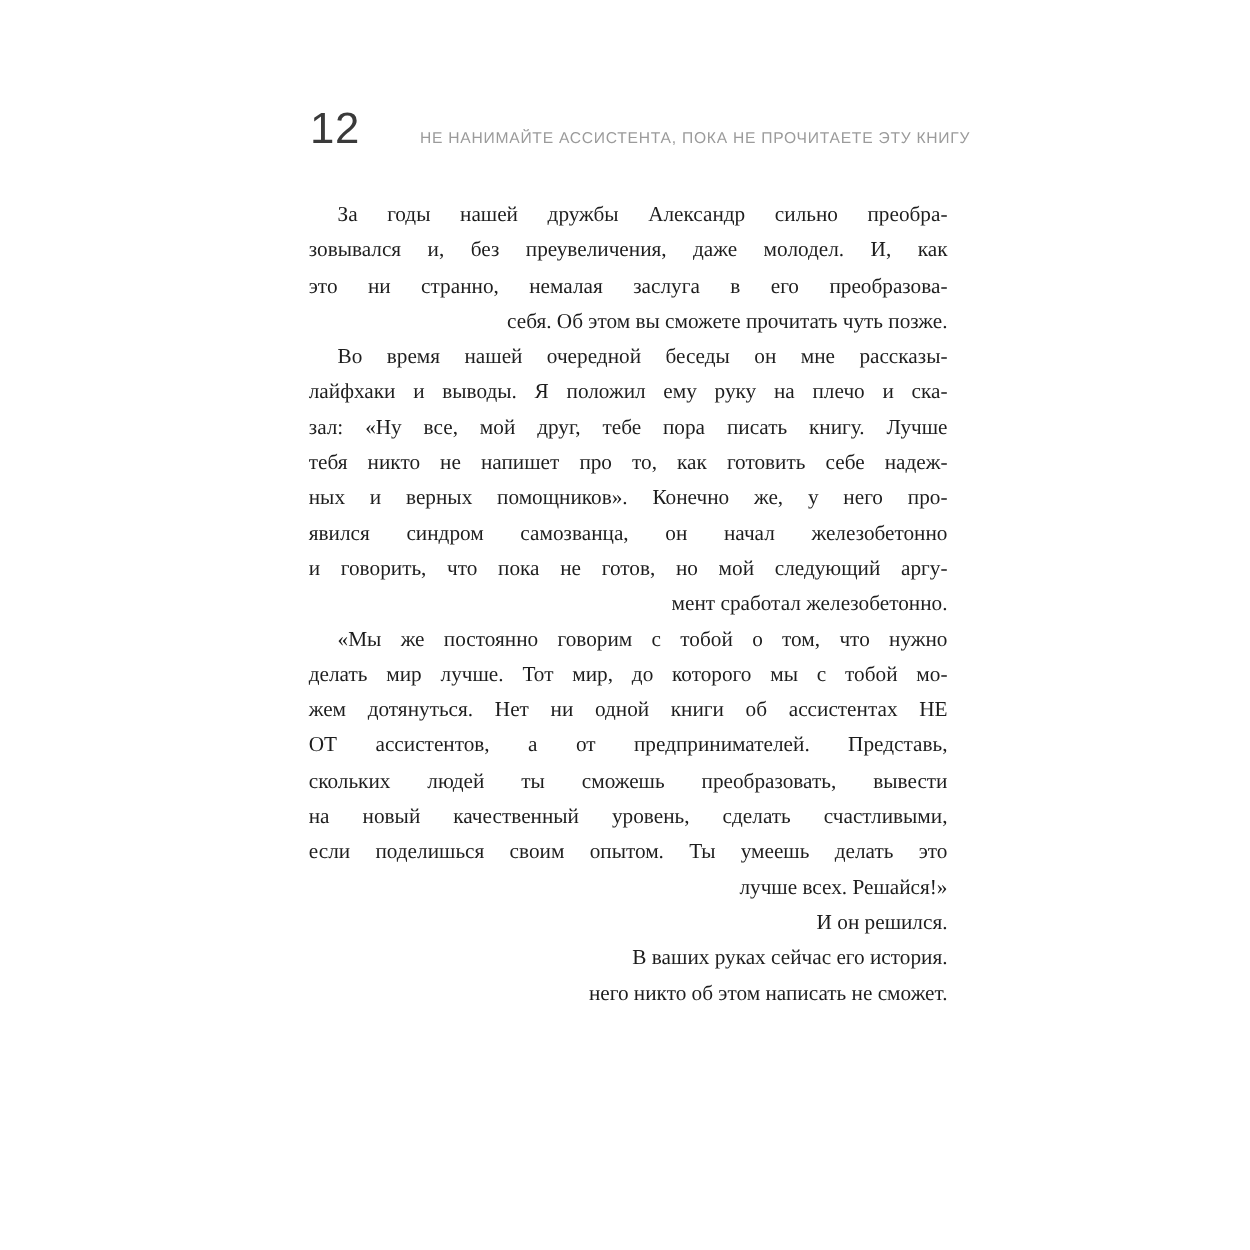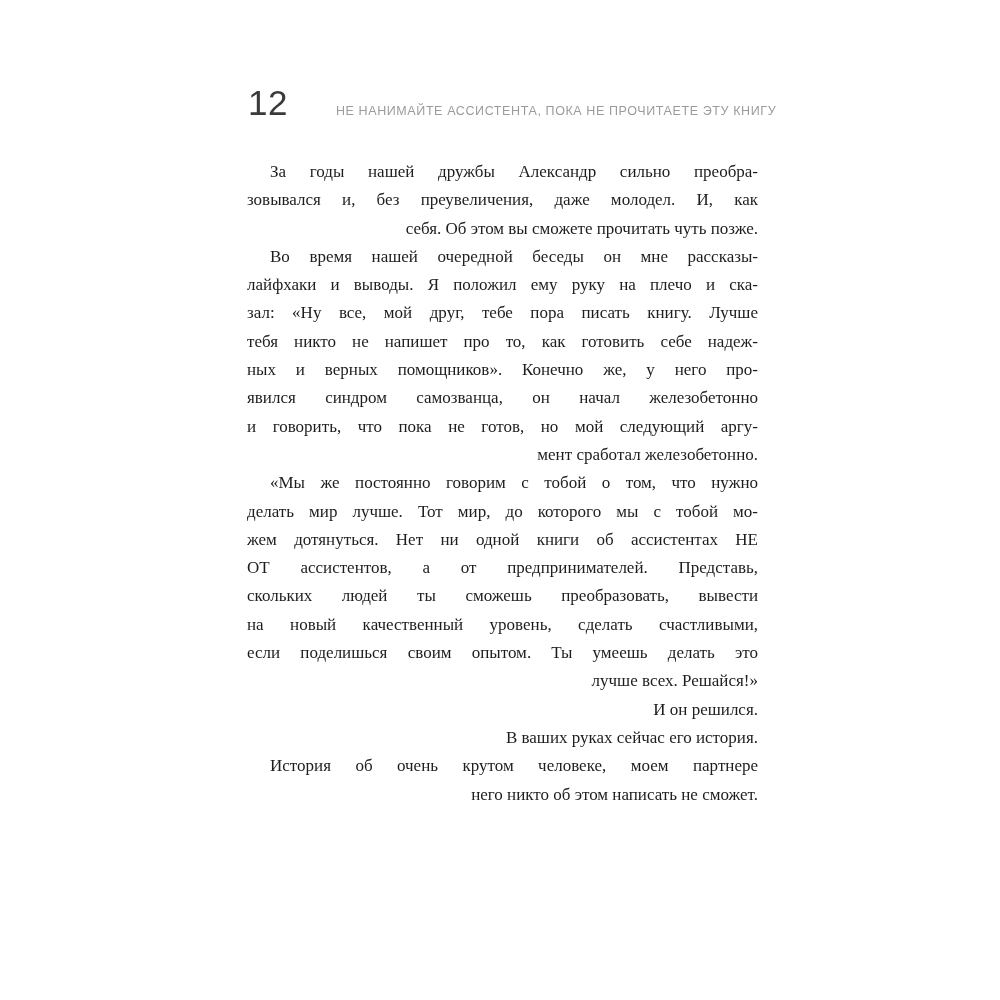--- a/index.html
+++ b/index.html
@@ -73,20 +73,21 @@
 <div class="book-page">
   <div class="page-header">
     <span class="page-number">12</span>
     <span class="running-title">НЕ НАНИМАЙТЕ АССИСТЕНТА, ПОКА НЕ ПРОЧИТАЕТЕ ЭТУ КНИГУ</span>
   </div>
 
   <div class="body-text">
       <p class="para">
         <span class="line first just">За годы нашей дружбы Александр сильно преобра-</span>
         <span class="line just">зовывался и, без преувеличения, даже молодел. И, как</span>
+        <span class="line just">это ни странно, немалая заслуга в его преобразова-</span>
         <span class="line">себя. Об этом вы сможете прочитать чуть позже.</span>
       </p>
       <p class="para">
         <span class="line first just">Во время нашей очередной беседы он мне рассказы-</span>
         <span class="line just">лайфхаки и выводы. Я положил ему руку на плечо и ска-</span>
         <span class="line just">зал: «Ну все, мой друг, тебе пора писать книгу. Лучше</span>
         <span class="line just">тебя никто не напишет про то, как готовить себе надеж-</span>
         <span class="line just">ных и верных помощников». Конечно же, у него про-</span>
         <span class="line just">явился синдром самозванца, он начал железобетонно</span>
         <span class="line just">и говорить, что пока не готов, но мой следующий аргу-</span>
@@ -102,17 +103,16 @@
         <span class="line just">если поделишься своим опытом. Ты умеешь делать это</span>
         <span class="line">лучше всех. Решайся!»</span>
       </p>
       <p class="para">
         <span class="line first">И он решился.</span>
       </p>
       <p class="para">
         <span class="line first">В ваших руках сейчас его история.</span>
       </p>
       <p class="para">
-        <span class="line first just">История об очень крутом человеке, моем партнере</span>
         <span class="line">него никто об этом написать не сможет.</span>
       </p>
     </div>
 </div>
 
 </body></html>

